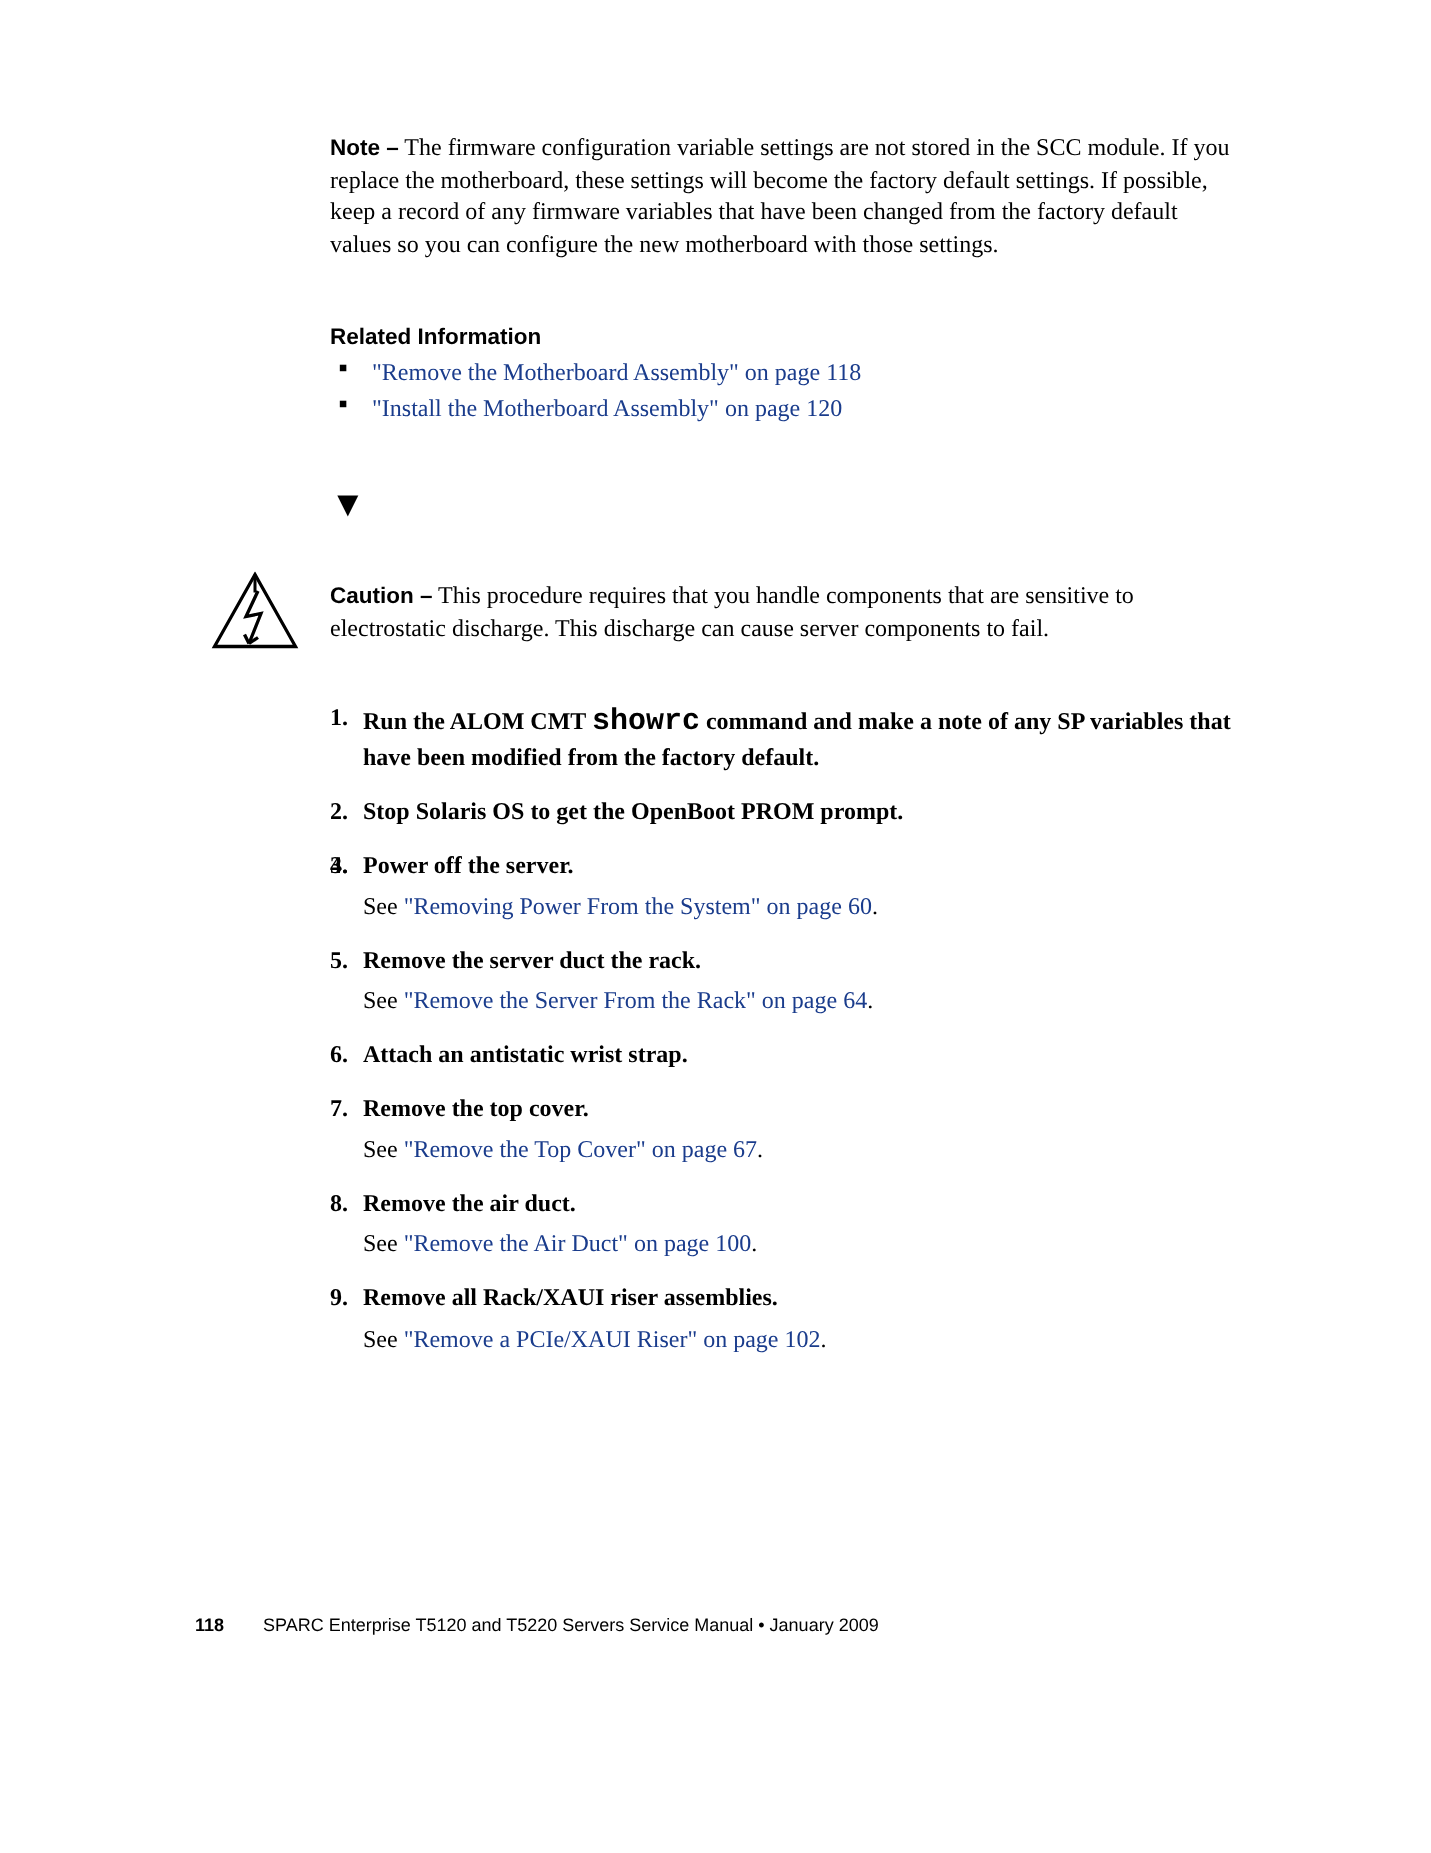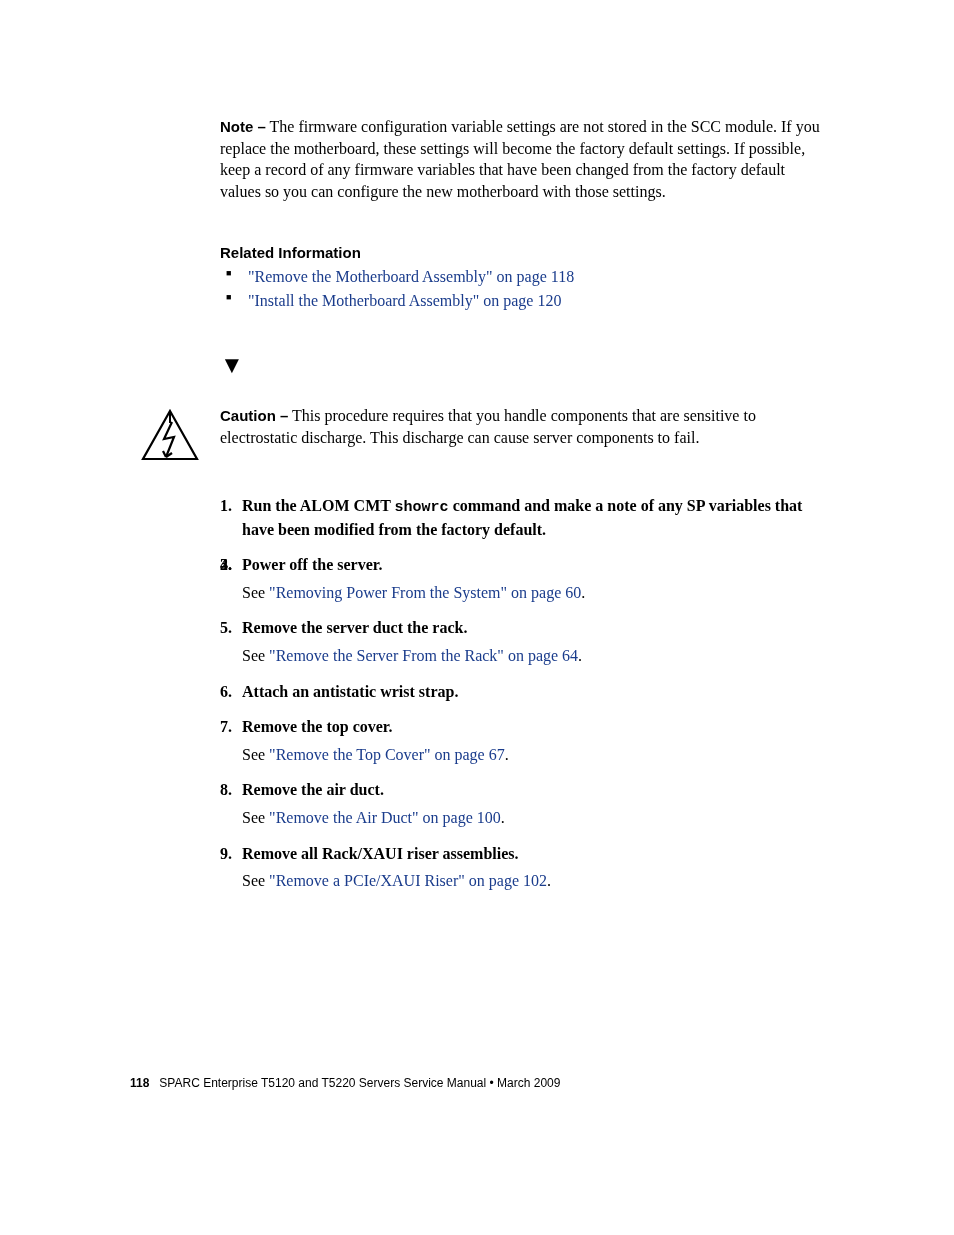--- a/index.html
+++ b/index.html
@@ -6,59 +6,59 @@
     margin: 0;
     padding: 0;
     background: #fff;
     font-family: "Palatino Linotype", "Book Antiqua", Palatino, Georgia, serif;
     color: #000;
     width: 954px;
     height: 1235px;
     position: relative;
   }
   .page {
-    padding: 116px 130px 0 220px;
+    padding: 88px 130px 0 220px;
   }
   .note-block {
     font-size: 16px;
     line-height: 1.35;
     margin-bottom: 42px;
   }
   .note-block b { font-family: Arial, Helvetica, sans-serif; font-weight: bold; font-size: 15px; }
   .related-heading {
     font-family: Arial, Helvetica, sans-serif;
     font-weight: bold;
     font-size: 15px;
     margin-bottom: 4px;
   }
   .bullet-list { margin: 0 0 40px 0; padding: 0; list-style: none; }
   .bullet-list li { font-size: 16px; line-height: 1.5; padding-left: 28px; position: relative; }
   .bullet-list li::before { content: "■"; position: absolute; left: 6px; top: 2px; font-size: 9px; color: #000; }
   .link { color: #1a3c8c; }
   .section-row { display: flex; align-items: baseline; margin-bottom: 28px; }
   .tri-icon { font-size: 24px; margin-right: 10px; color:#000; line-height:1;}
   .section-title { font-size: 29px; font-weight: normal; letter-spacing: 0.2px; }
-  .caution-row { display: flex; align-items: flex-start; margin-left: -80px; margin-bottom: 28px; }
+  .caution-row { display: flex; align-items: center; margin-left: -80px; margin-bottom: 28px; }
   .caution-icon { width: 60px; flex: 0 0 60px; margin-right: 20px; margin-top:4px;}
   .caution-text { font-size: 16px; line-height: 1.35; }
   .caution-text b { font-family: Arial, Helvetica, sans-serif; font-weight: bold; font-size: 15px; }
   .steps { margin: 0; padding: 0; list-style: none; counter-reset: step; }
   .steps li { position: relative; padding-left: 22px; margin-bottom: 14px; font-size: 16px; line-height: 1.35; }
   .steps li .num { position: absolute; left: 0; top: 0; font-weight: bold; }
   .steps li .step-head { font-weight: bold; }
   .steps li .see { margin-top: 6px; display:block; }
-  .mono { font-family: "Courier New", Courier, monospace; font-size: 15px; }
+  .mono { font-family: "Courier New", Courier, monospace; font-size: 20px; }
   .footer {
     position: absolute;
     left: 130px;
     bottom: 145px;
     font-family: Arial, Helvetica, sans-serif;
     font-size: 12px;
   }
-  .footer .pnum { font-weight: bold; margin-right: 10px; }
+  .footer .pnum { font-weight: bold; margin-right: 26px; }
 </style>
 </head>
 <body>
 
 <div class="page">
 
   <div class="note-block">
     <b>Note –</b><span> The firmware configuration variable settings are not stored in the SCC module. If you replace the motherboard, these settings will become the factory default settings. If possible, keep a record of any firmware variables that have been changed from the factory default values so you can configure the new motherboard with those settings.</span>
   </div>
 
@@ -87,20 +87,21 @@
     </div>
   </div>
 
   <ol class="steps">
     <li>
       <span class="num">1.</span>
       <span class="step-head"><span>Run the ALOM CMT </span><span class="mono">showrc</span><span> command and make a note of any SP variables that have been modified from the factory default.</span></span>
     </li>
     <li>
       <span class="num">2.</span>
+      <span class="step-head">Stop Solaris OS to get the OpenBoot PROM prompt.</span>
     </li>
     <li>
       <span class="num">3.</span>
     </li>
     <li>
       <span class="num">4.</span>
       <span class="step-head">Power off the server.</span>
       <span class="see"><span>See </span><span class="link">"Removing Power From the System" on page 60</span><span>.</span></span>
     </li>
     <li>
@@ -125,14 +126,14 @@
     <li>
       <span class="num">9.</span>
       <span class="step-head">Remove all Rack/XAUI riser assemblies.</span>
       <span class="see"><span>See </span><span class="link">"Remove a PCIe/XAUI Riser" on page 102</span><span>.</span></span>
     </li>
   </ol>
 
 </div>
 
 <div class="footer">
-  <span class="pnum">118</span><span>SPARC Enterprise T5120 and T5220 Servers Service Manual  •  March 2009</span>
+  <span class="pnum">118</span><span>SPARC Enterprise T5120 and T5220 Servers Service Manual  •  January 2009</span>
 </div>
 
 </body></html>

